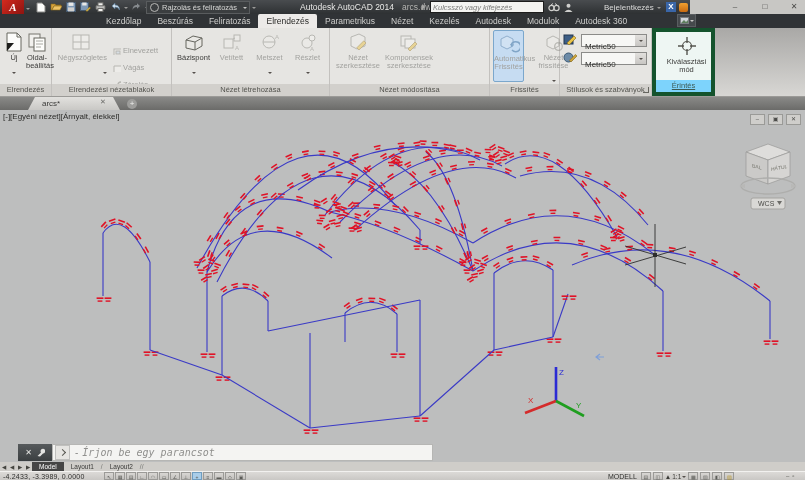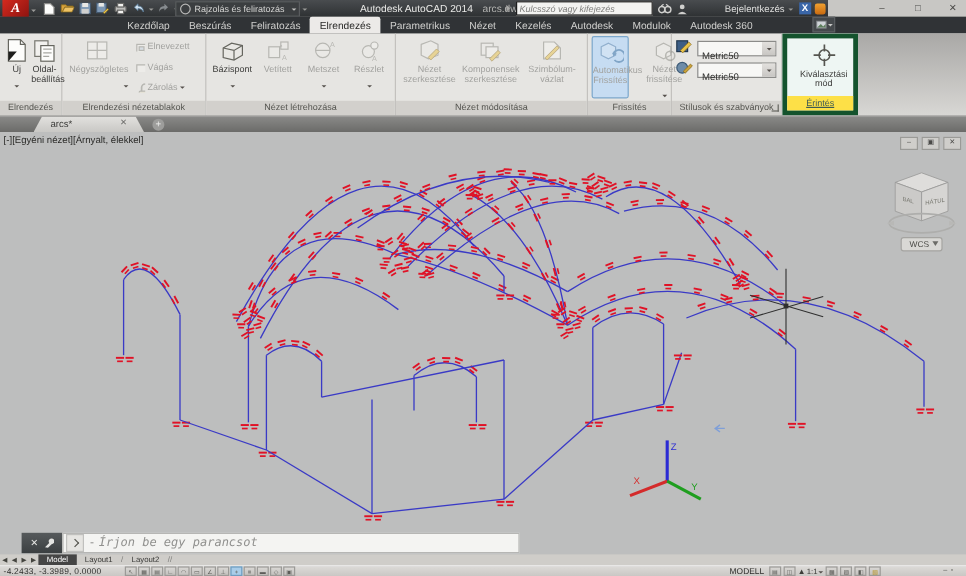--- a/index.html
+++ b/index.html
@@ -34,31 +34,31 @@
   .rtab{font-size:8.5px;color:#cfcfcd;padding:1px 8px;line-height:12px;white-space:nowrap;margin-top:44px;}
   .rtab.active{background:#eceae8;color:#2a2a28;border-radius:2px 2px 0 0;}
   #media-btn{margin-left:42px;margin-bottom:1px;width:17px;height:11px;background:#45494c;border:1px solid #5a5e61;display:inline-flex;align-items:center;justify-content:center;gap:1px;}
   
   #ribbon{position:absolute;left:0;top:28px;width:805px;height:69px;background:#e6e5e2;border-bottom:1px solid #9b9a97;box-sizing:border-box;}
   #ribbon-empty{position:absolute;left:715px;top:0;width:90px;height:68px;background:linear-gradient(#a9a8a6,#d8d7d4);}
   .panel{position:absolute;top:0;height:68px;border-right:1px solid #c3c1be;box-sizing:border-box;}
   .panel.accent{background:#eef6f3;border:4px solid #14532d;}
   .pcontent{position:absolute;left:0;top:0;right:0;bottom:12px;}
   .pcaption{position:absolute;left:0;bottom:0;right:0;height:12px;background:#d2d0cc;color:#54544f;font-size:7.5px;line-height:12px;text-align:center;white-space:nowrap;overflow:hidden;}
-  .panel.accent .pcaption{background:#fde047;color:#3d5a54;text-decoration:underline;}
+  .panel.accent .pcaption{background:#7dd3fc;color:#3d5a54;text-decoration:underline;}
   .launcher{position:absolute;right:2px;bottom:3px;width:5px;height:5px;border-right:1px solid #65655f;border-bottom:1px solid #65655f;}
   .bigbtn{position:absolute;top:2px;height:52px;text-align:center;cursor:default;}
   .bigbtn .bicon{height:24px;display:flex;align-items:center;justify-content:center;}
   .bigbtn .blabel{font-size:7.5px;line-height:8px;color:#3c3c3a;white-space:normal;}
   .bigbtn .dda{margin-top:1px;}
   .bigbtn.dim .blabel{color:#a2a29f;}
   .bigbtn.dim svg{opacity:.5;}
   .bigbtn.sel{background:#c6dcf2;border:1px solid #7ba7cc;border-radius:2px;box-sizing:border-box;}
   .smallrow{position:absolute;height:16px;display:flex;align-items:center;gap:2px;font-size:7.5px;color:#3c3c3a;}
-  .smallrow.dim{color:#a2a29f;}
+  .smallrow.dim{color:#a2a29f;margin-top:12px;}
   .smallrow.dim svg{opacity:.5;}
   .srow-ico svg{width:11px;height:11px;}
   .stylerow{position:absolute;left:3px;height:15px;display:flex;align-items:center;}
   .combo{width:66px;height:13px;background:#f7f7f5;border:1px solid #8b8b89;margin-left:3px;display:flex;align-items:center;box-sizing:border-box;}
   .combo .cval{flex:1;font-size:8px;color:#2e2e2c;padding-left:3px;margin-top:12px;}
   .combo .cdd{width:11px;height:11px;background:linear-gradient(#e2e0dd,#c8c6c3);display:flex;align-items:center;justify-content:center;}
   
   #doctabs{position:absolute;left:0;top:97px;width:805px;height:13px;background:linear-gradient(#8a8a88,#6b6b69);}
   #doctab{position:absolute;left:28px;top:0;width:92px;height:13px;background:linear-gradient(#e2e1de,#c9c8c5);clip-path:polygon(7px 0,85px 0,92px 13px,0 13px);font-size:8px;color:#3a3a38;line-height:13px;text-align:left;padding-left:14px;box-sizing:border-box;}
   #doctab-close{position:absolute;left:100px;top:1px;font-size:7px;color:#6b6b69;}
@@ -317,29 +317,20 @@
             <div class="bigbtn dim" style="left: 54px; width: 50px;">
               <div class="bicon">
                 <svg width="22" height="22">
                   <rect x="3" y="5" width="10" height="10" fill="#efeeea" stroke="#8a8a84"></rect>
                   <rect x="7" y="8" width="10" height="9" fill="#f7f6f3" stroke="#8a8a84"></rect>
                   <path d="M12 20 L19 13 l-2 -2 L10 18z" fill="#e8c34a" stroke="#8a6a1a" stroke-width="0.7"></path>
                 </svg>
               </div>
               <div class="blabel">Komponensek szerkesztése</div>
             </div>
-            <div class="bigbtn dim" style="left: 105px; width: 50px;">
-              <div class="bicon">
-                <svg width="22" height="22">
-                  <path d="M4 4 h9 l5 5 v9 H4z" fill="#f7f6f3" stroke="#8a8a84"></path>
-                  <path d="M7 19 L17 9 l-1.8 -1.8 L5.2 17.2z" fill="#e8c34a" stroke="#8a6a1a" stroke-width="0.7"></path>
-                </svg>
-              </div>
-              <div class="blabel">Szimbólum-vázlat</div>
-            </div>
           </div>
           <div class="pcaption">Nézet módosítása</div>
         </div>
         <div class="panel" style="left: 490px; width: 70px;">
           <div class="pcontent">
             <div class="bigbtn dim sel" style="left: 3px; width: 31px;">
               <div class="bicon">
                 <svg width="22" height="22">
                   <path d="M3 7 l6 -3 l6 3 v7 l-6 3 l-6 -3z" fill="#dce8f4" stroke="#5b82a8"></path>
                   <path d="M13 13 a5 5 0 1 1 1 5" fill="none" stroke="#3d6f9e" stroke-width="1.5"></path>

